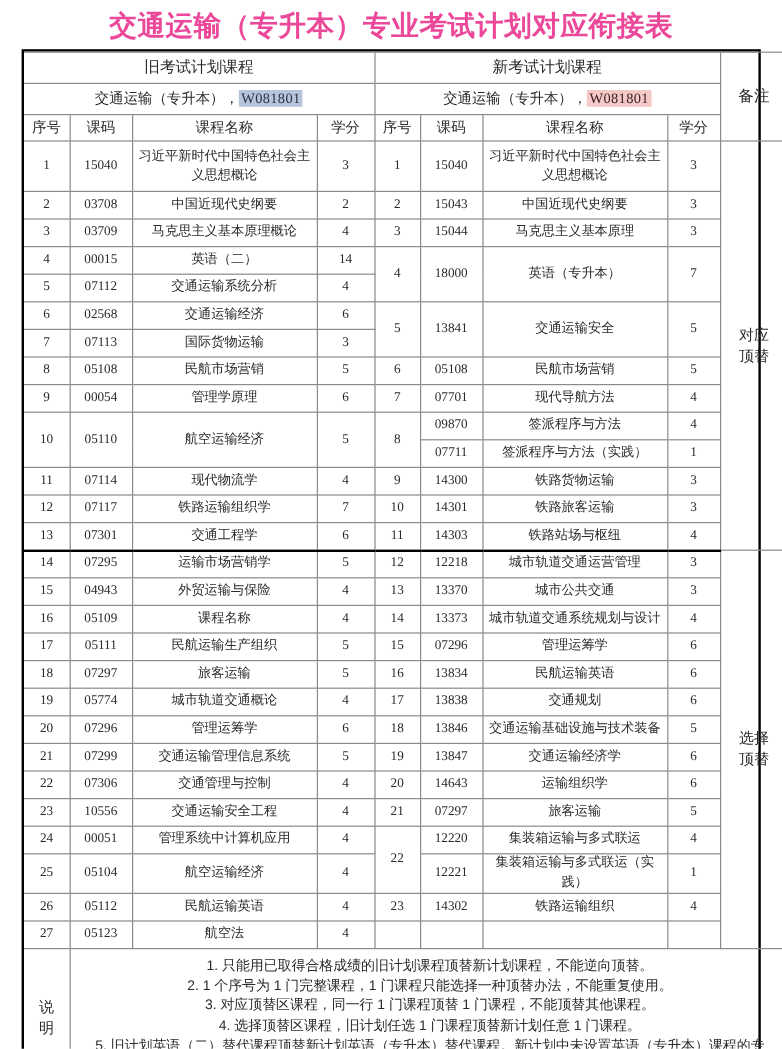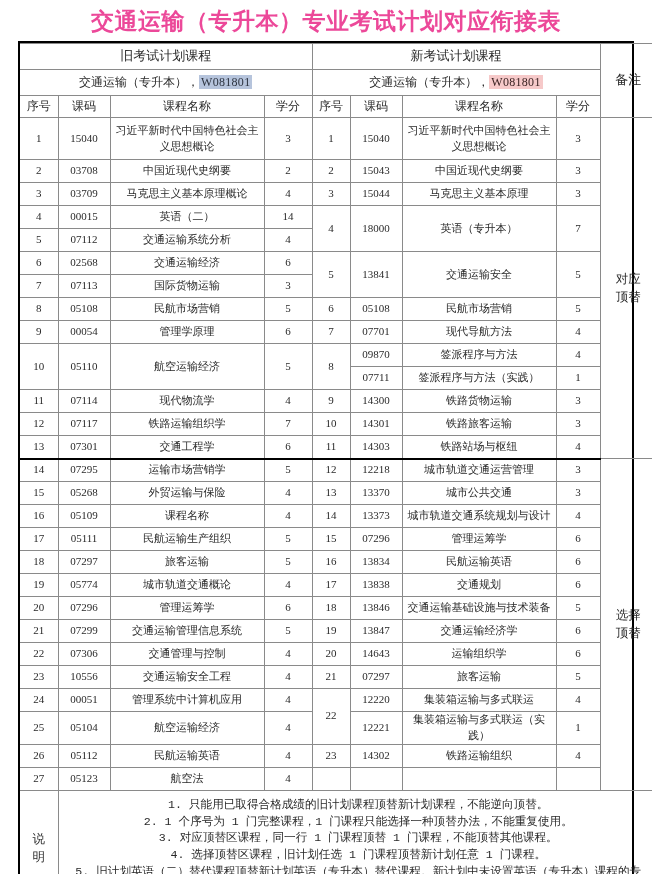--- a/index.html
+++ b/index.html
@@ -116,21 +116,21 @@
     color: #111;
   }
   .notes-body {
     text-align: left;
     padding: 6px 8px 7px 10px !important;
     font-family: "Liberation Sans", "DejaVu Sans", sans-serif;
     font-size: 11.6px;
     line-height: 1.78;
     color: #161616;
   }
-  .notes-body .note-line { display: block; font-family: Liberation Mono, monospace; }
+  .notes-body .note-line { display: block; }
 </style>
 </head>
 <body>
 
 <div class="page">
 
   <div class="doc-title">交通运输（专升本）专业考试计划对应衔接表</div>
 
   <div class="tbl-wrap">
     <table class="main">
@@ -325,21 +325,21 @@
         <td class="name">城市轨道交通运营管理</td>
         <td class="cred">3</td>
         <td class="remark-cell" rowspan="14">
           <div>选择</div>
           <div>顶替</div>
         </td>
       </tr>
 
       <tr class="data">
         <td class="num">15</td>
-        <td class="code">05268</td>
+        <td class="code">04943</td>
         <td class="name">外贸运输与保险</td>
         <td class="cred">4</td>
         <td class="num vsep">13</td>
         <td class="code">13370</td>
         <td class="name">城市公共交通</td>
         <td class="cred">3</td>
       </tr>
 
       <tr class="data">
         <td class="num">16</td>

